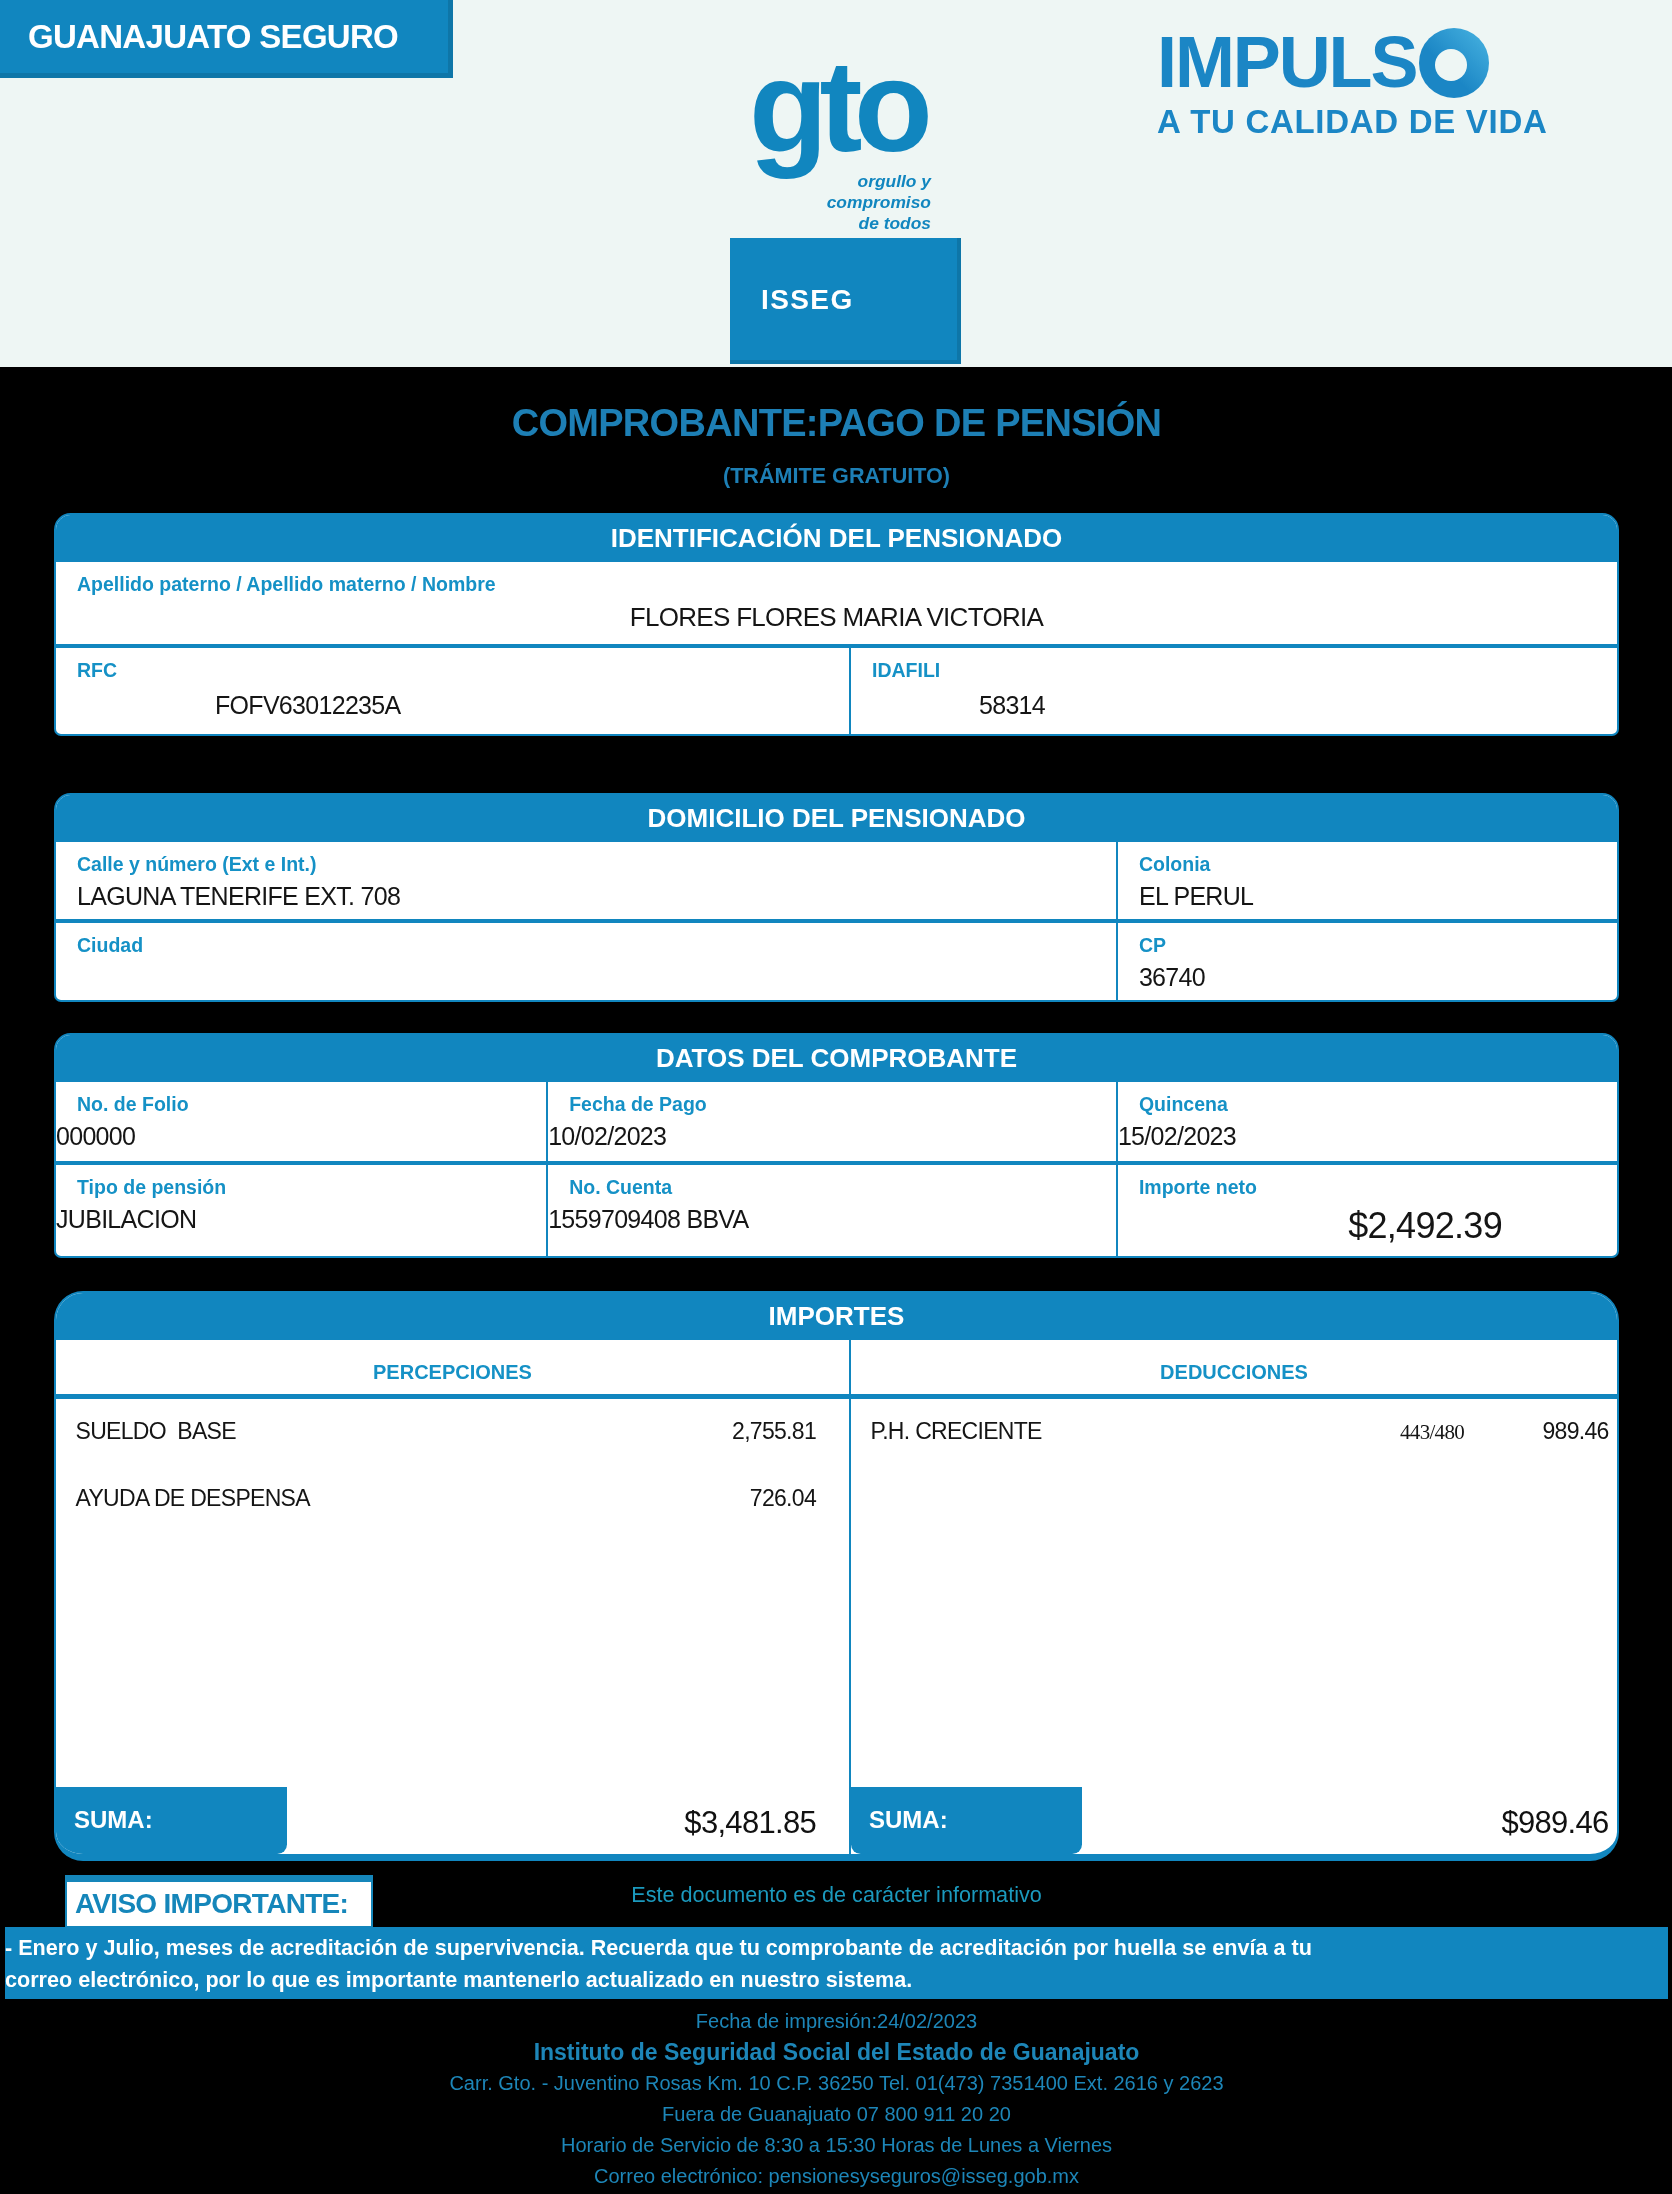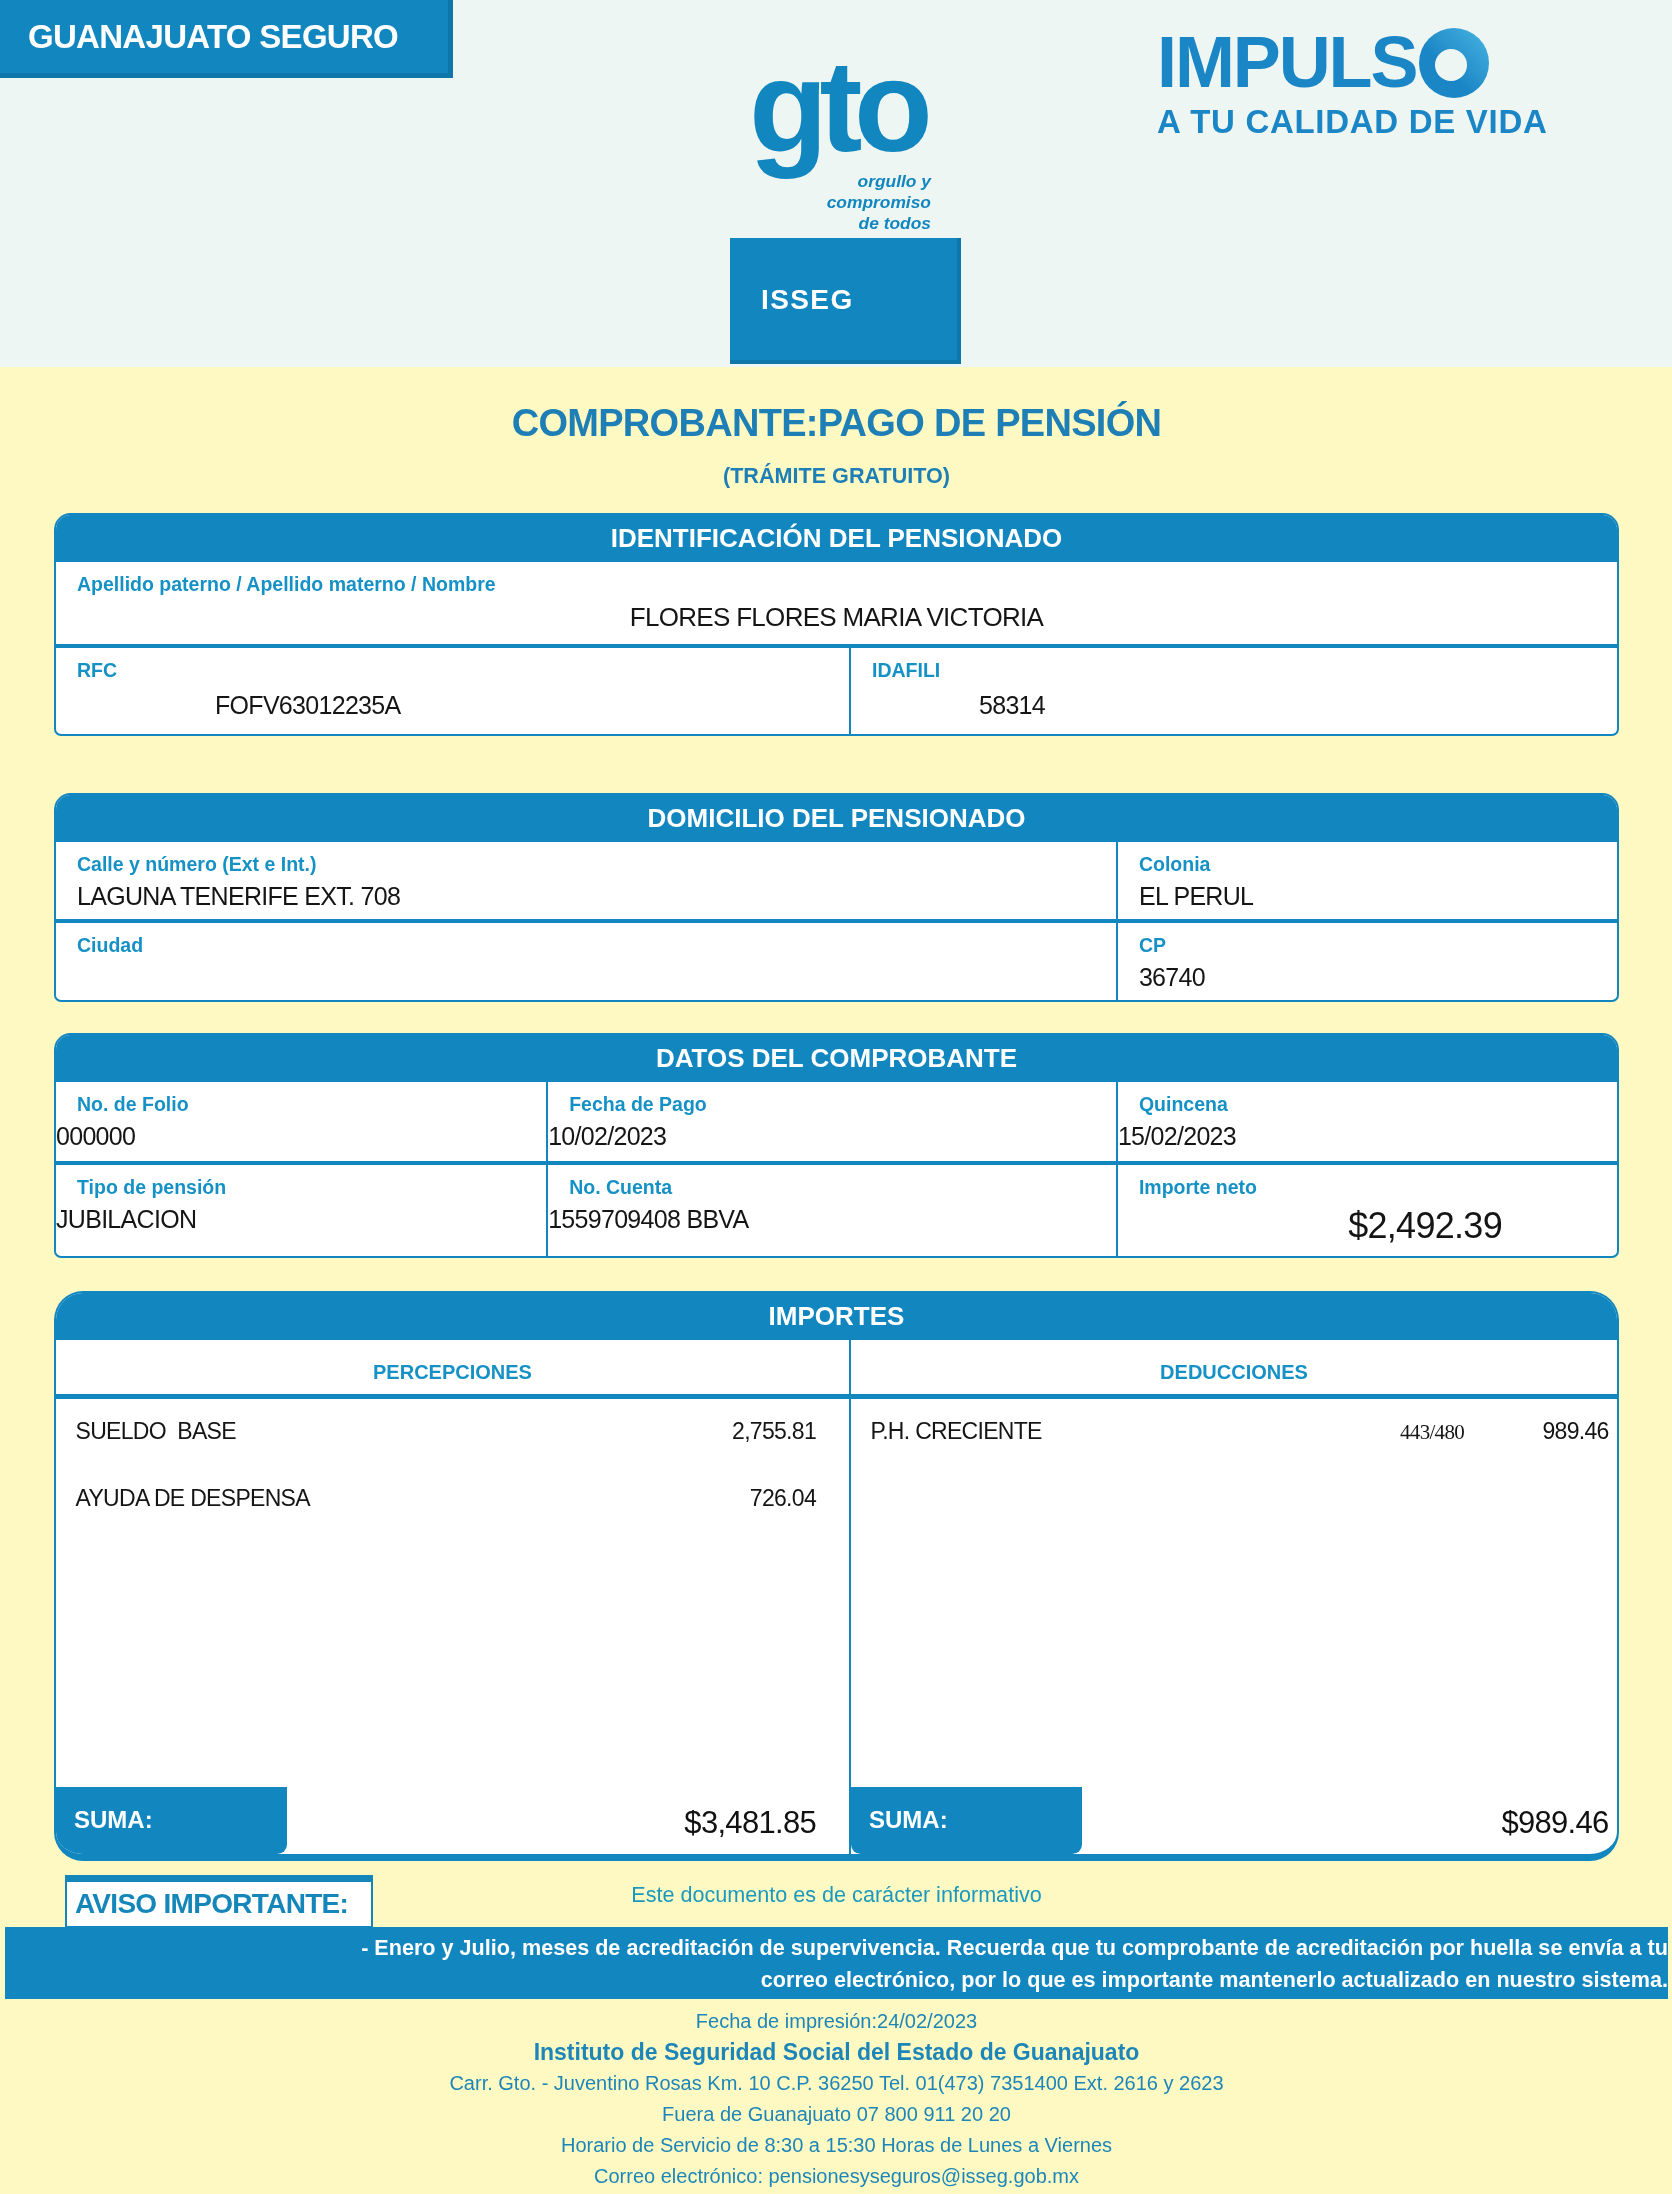--- a/index.html
+++ b/index.html
@@ -1,19 +1,19 @@
 <!DOCTYPE html>
 <html style="font-size:11px"><head>
 <meta charset="utf-8">
 <style>
   * { margin:0; padding:0; box-sizing:border-box; }
   html,body { background:#ffffff; }
   .page {
     position:relative; width:1673px; height:2194px; margin:0 auto;
-    background:#fef9c3; overflow:hidden;
+    background:#000000; overflow:hidden;
     font-family:"Liberation Sans", sans-serif; color:#151515;
   }
   
   .hero { position:relative; width:100%; height:367px; background:#eef6f4; }
   .badge {
     position:absolute; left:0; top:0; width:453px; height:78px;
     background:#1186bf; border-right:5.6px solid #0e76a8; border-bottom:5.6px solid #0e76a8;
     display:flex; align-items:center; padding-left:28px;
     color:#ffffff; font-size:33px; font-weight:800; letter-spacing:-0.7px;
   }
@@ -95,21 +95,21 @@
   .suma-half:last-child .suma-val { right:8.4px; }
   
   .aviso-area { position:relative; margin:0 54px; height:138px; }
   .aviso-box { position:absolute; left:10.5px; top:14.6px; width:308px; height:53px;
                border:2.1px solid #1586ba; border-top-width:7px; background:#ffffff;
                display:flex; align-items:center; padding-left:8.4px;
                color:#1586ba; font-size:28px; font-weight:700; letter-spacing:-0.7px; }
   .aviso-note { position:absolute; left:0; right:0; top:21px; text-align:center;
                 color:#1b99bd; font-size:21.6px; }
   .banner { position:absolute; left:-49px; right:-49px; top:66px; height:72px;
-            background:#1186bf; color:#ffffff; text-align:right;
+            background:#1186bf; color:#ffffff; text-align:left;
             font-size:21.6px; font-weight:700; padding-top:5.6px; line-height:32px; }
   
   .footer { padding-top:7px; text-align:center; color:#1d86b8; font-size:20px; }
   .footer div { line-height:31px; }
   .footer .bold { font-size:23px; font-weight:700; }
 </style>
 </head>
 <body>
 
 <div class="page">

